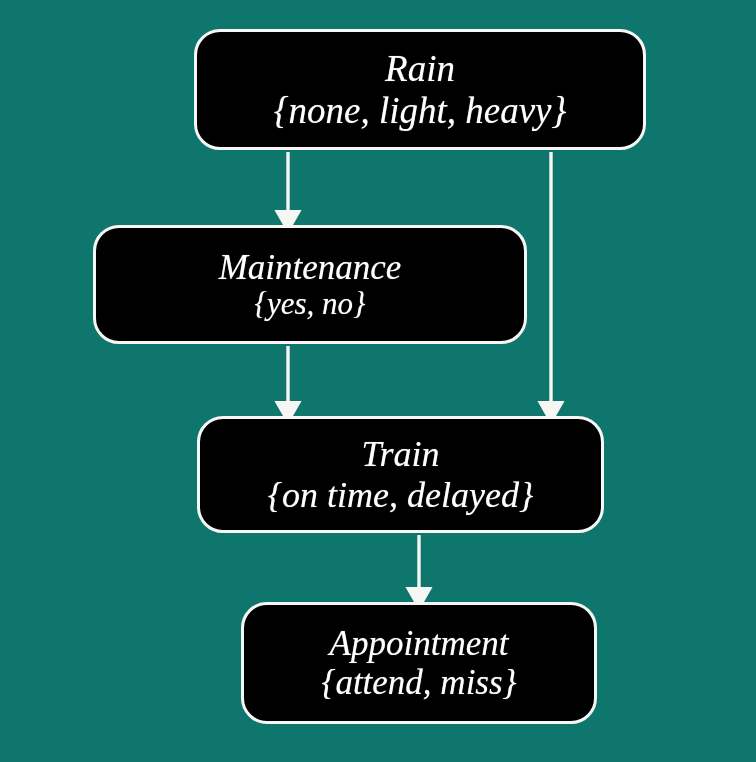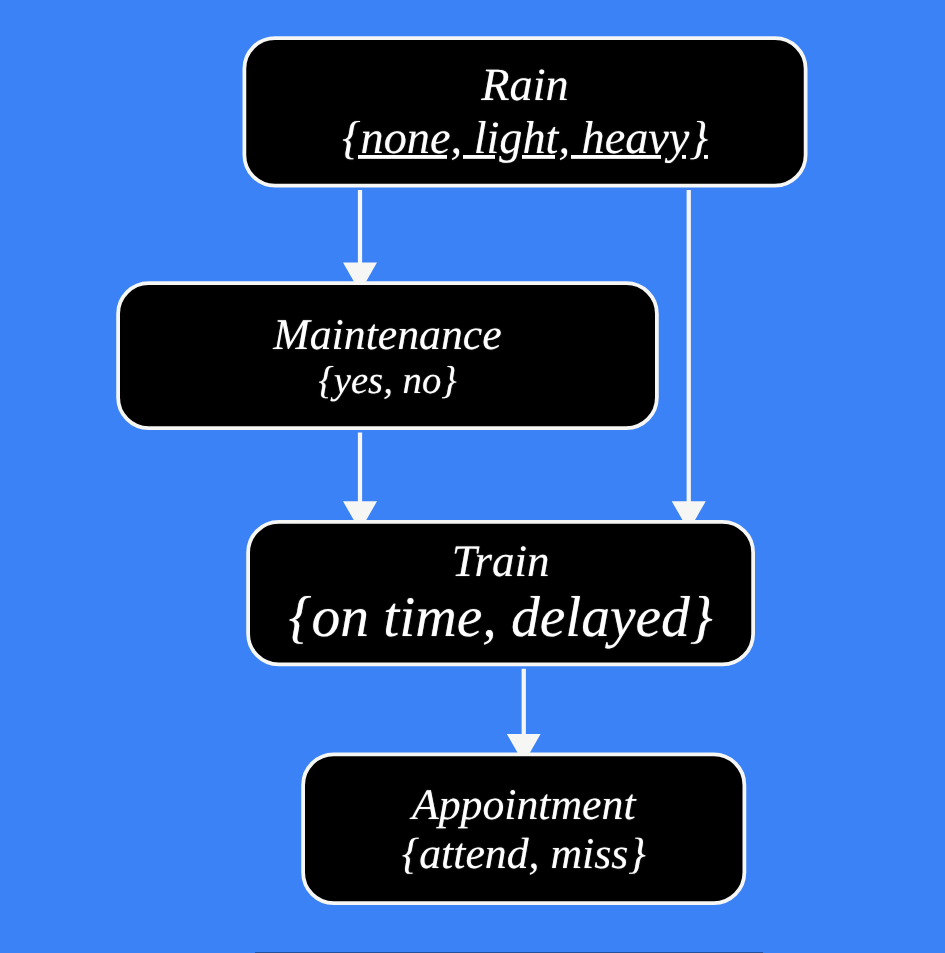--- a/index.html
+++ b/index.html
@@ -12,21 +12,21 @@
     width: 756px;
     height: 762px;
     overflow: hidden;
     font-family: "Liberation Serif", "DejaVu Serif", serif;
   }
 
   #canvas {
     position: relative;
     width: 756px;
     height: 762px;
-    background: #3b82f6;
+    background: #0f766e;
   }
 
   
   #edge-layer {
     position: absolute;
     left: 0;
     top: 0;
     width: 756px;
     height: 762px;
     z-index: 1;
@@ -59,35 +59,35 @@
     display: block;
     white-space: nowrap;
   }
 
   
   #node-rain {
     left: 194px; top: 29px;
     width: 452px; height: 121px;
   }
   #node-rain .label-name   { font-size: 37px; margin-bottom: 2px; }
-  #node-rain .label-states { font-size: 37px; text-decoration: underline; }
+  #node-rain .label-states { font-size: 37px; }
 
   #node-maintenance {
     left: 93px; top: 225px;
     width: 434px; height: 119px;
   }
   #node-maintenance .label-name   { font-size: 35px; margin-bottom: 2px; }
   #node-maintenance .label-states { font-size: 31px; }
 
   #node-train {
     left: 197px; top: 416px;
     width: 407px; height: 117px;
   }
   #node-train .label-name   { font-size: 36px; margin-bottom: 2px; }
-  #node-train .label-states { font-size: 46px; }
+  #node-train .label-states { font-size: 36px; }
 
   #node-appointment {
     left: 241px; top: 602px;
     width: 356px; height: 122px;
   }
   #node-appointment .label-name   { font-size: 35px; margin-bottom: 2px; }
   #node-appointment .label-states { font-size: 35px; }
 </style>
 </head>
 <body>

